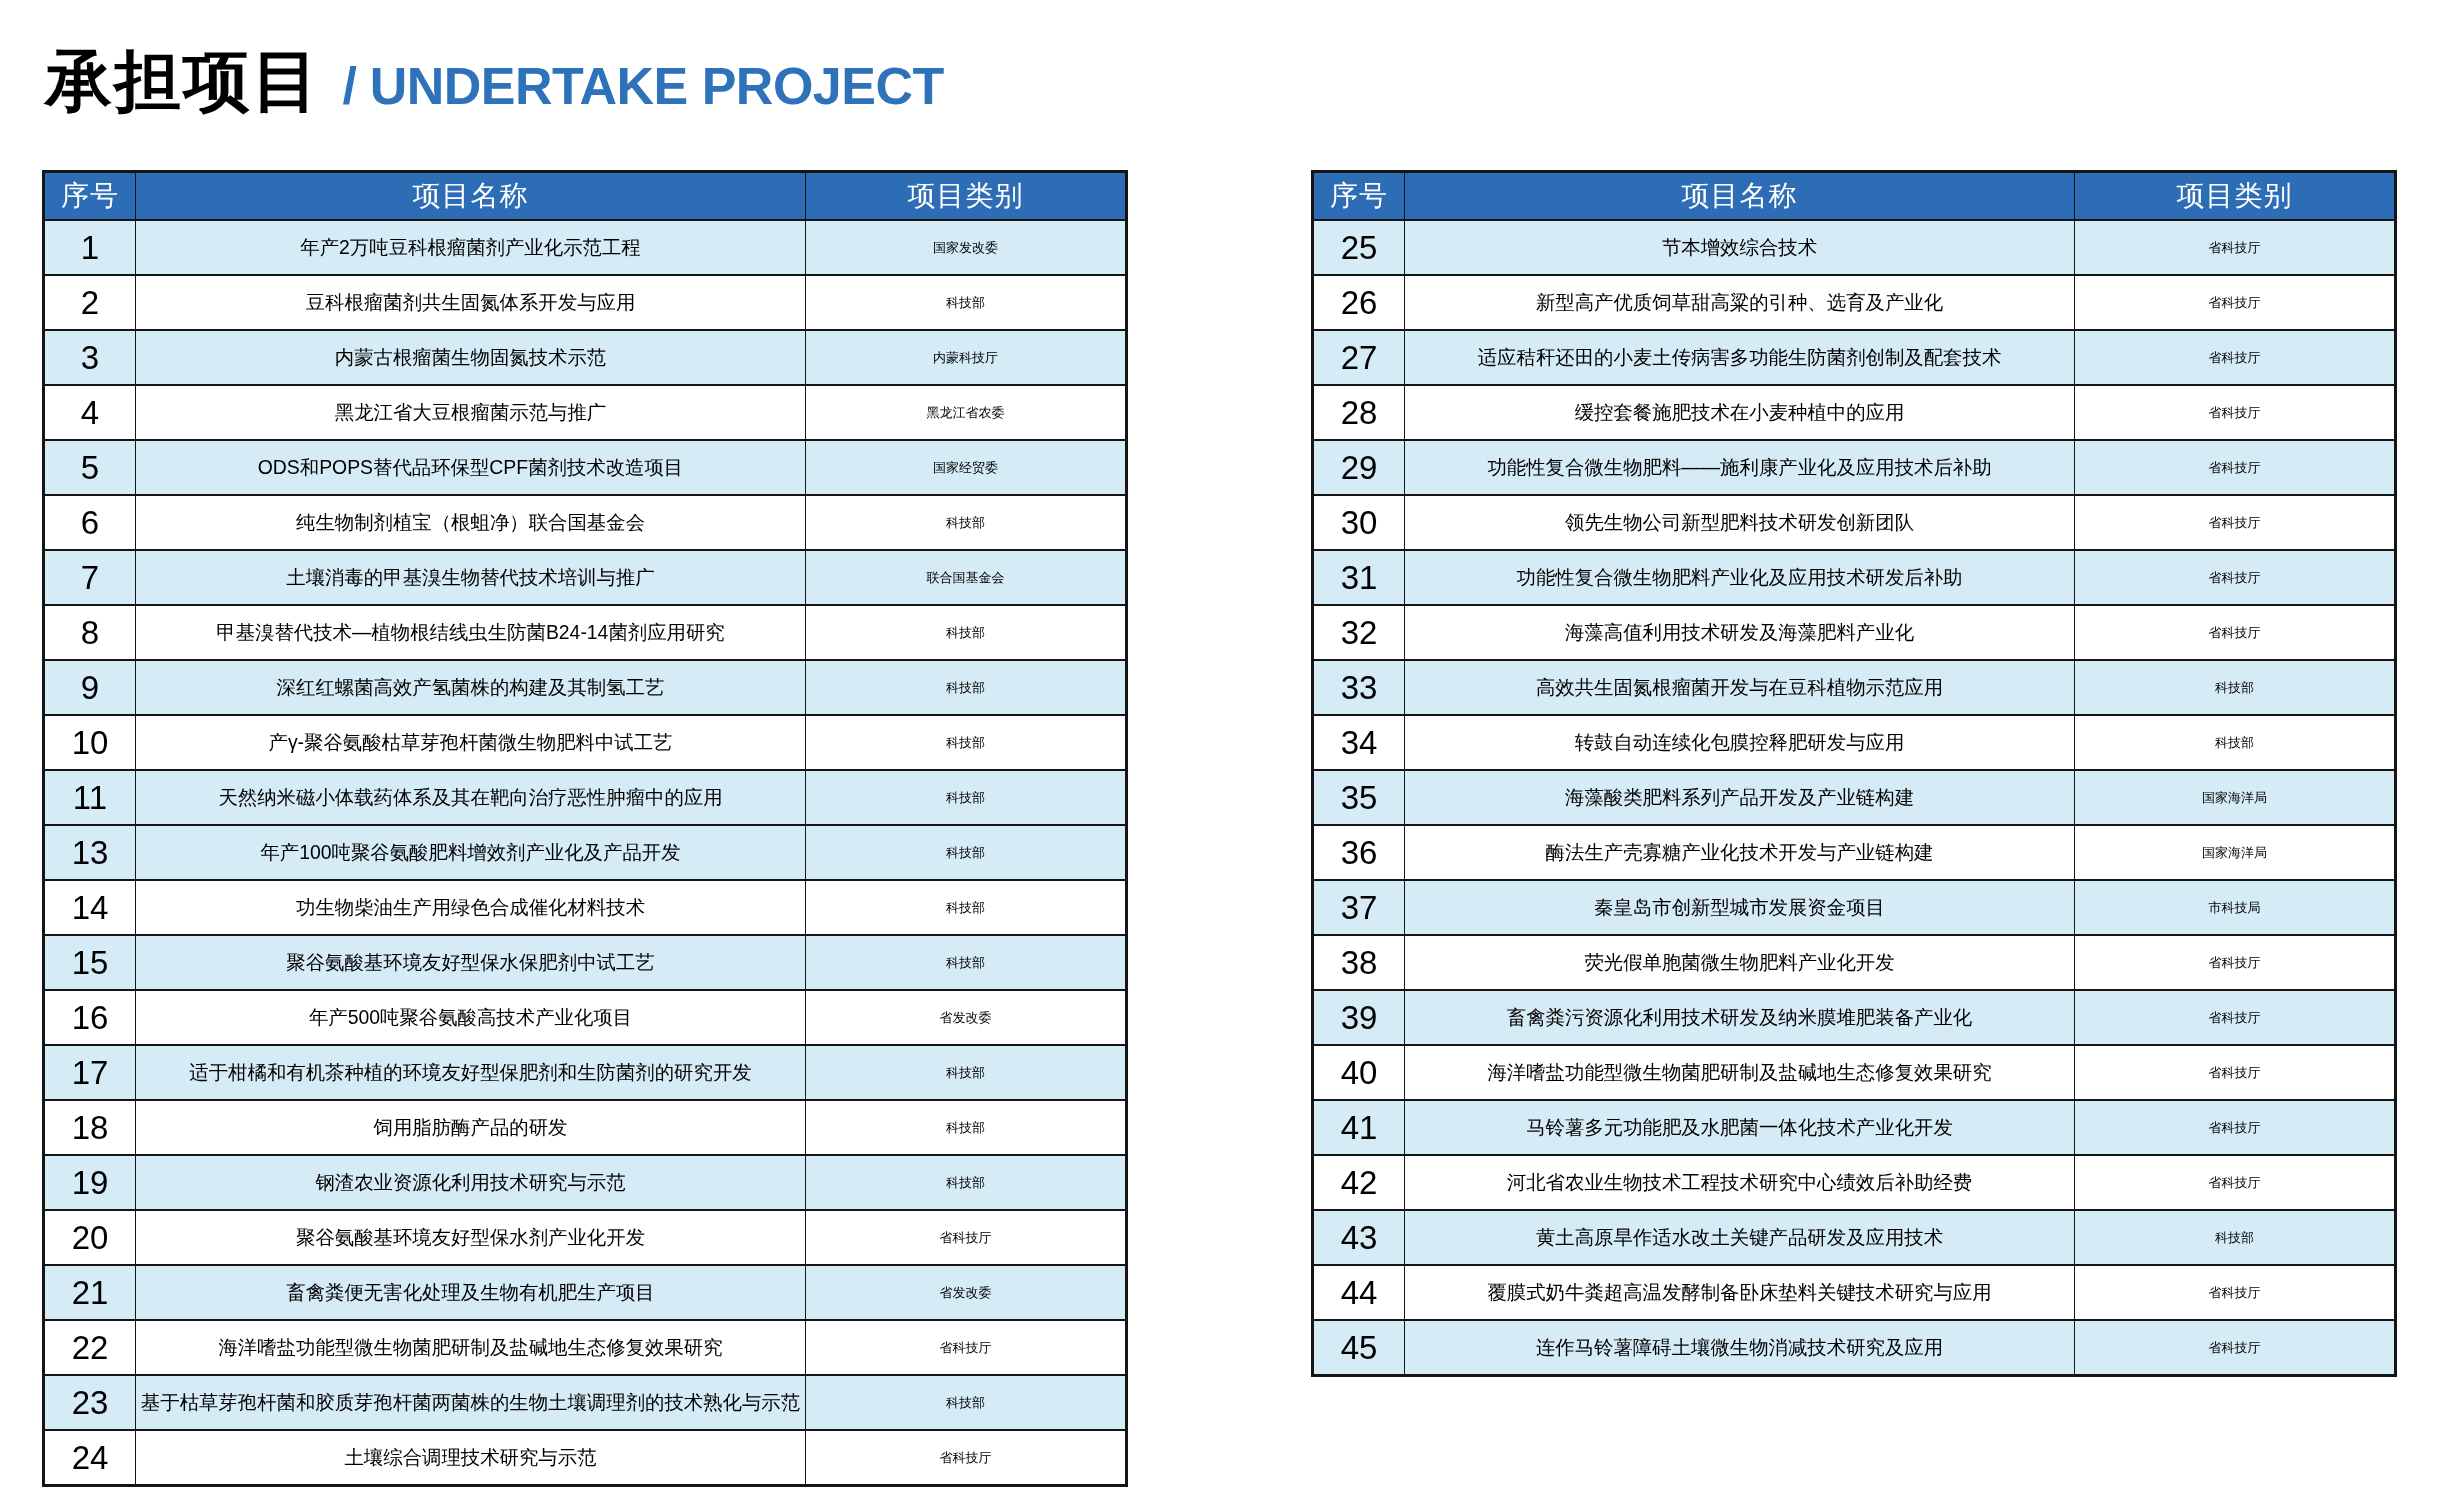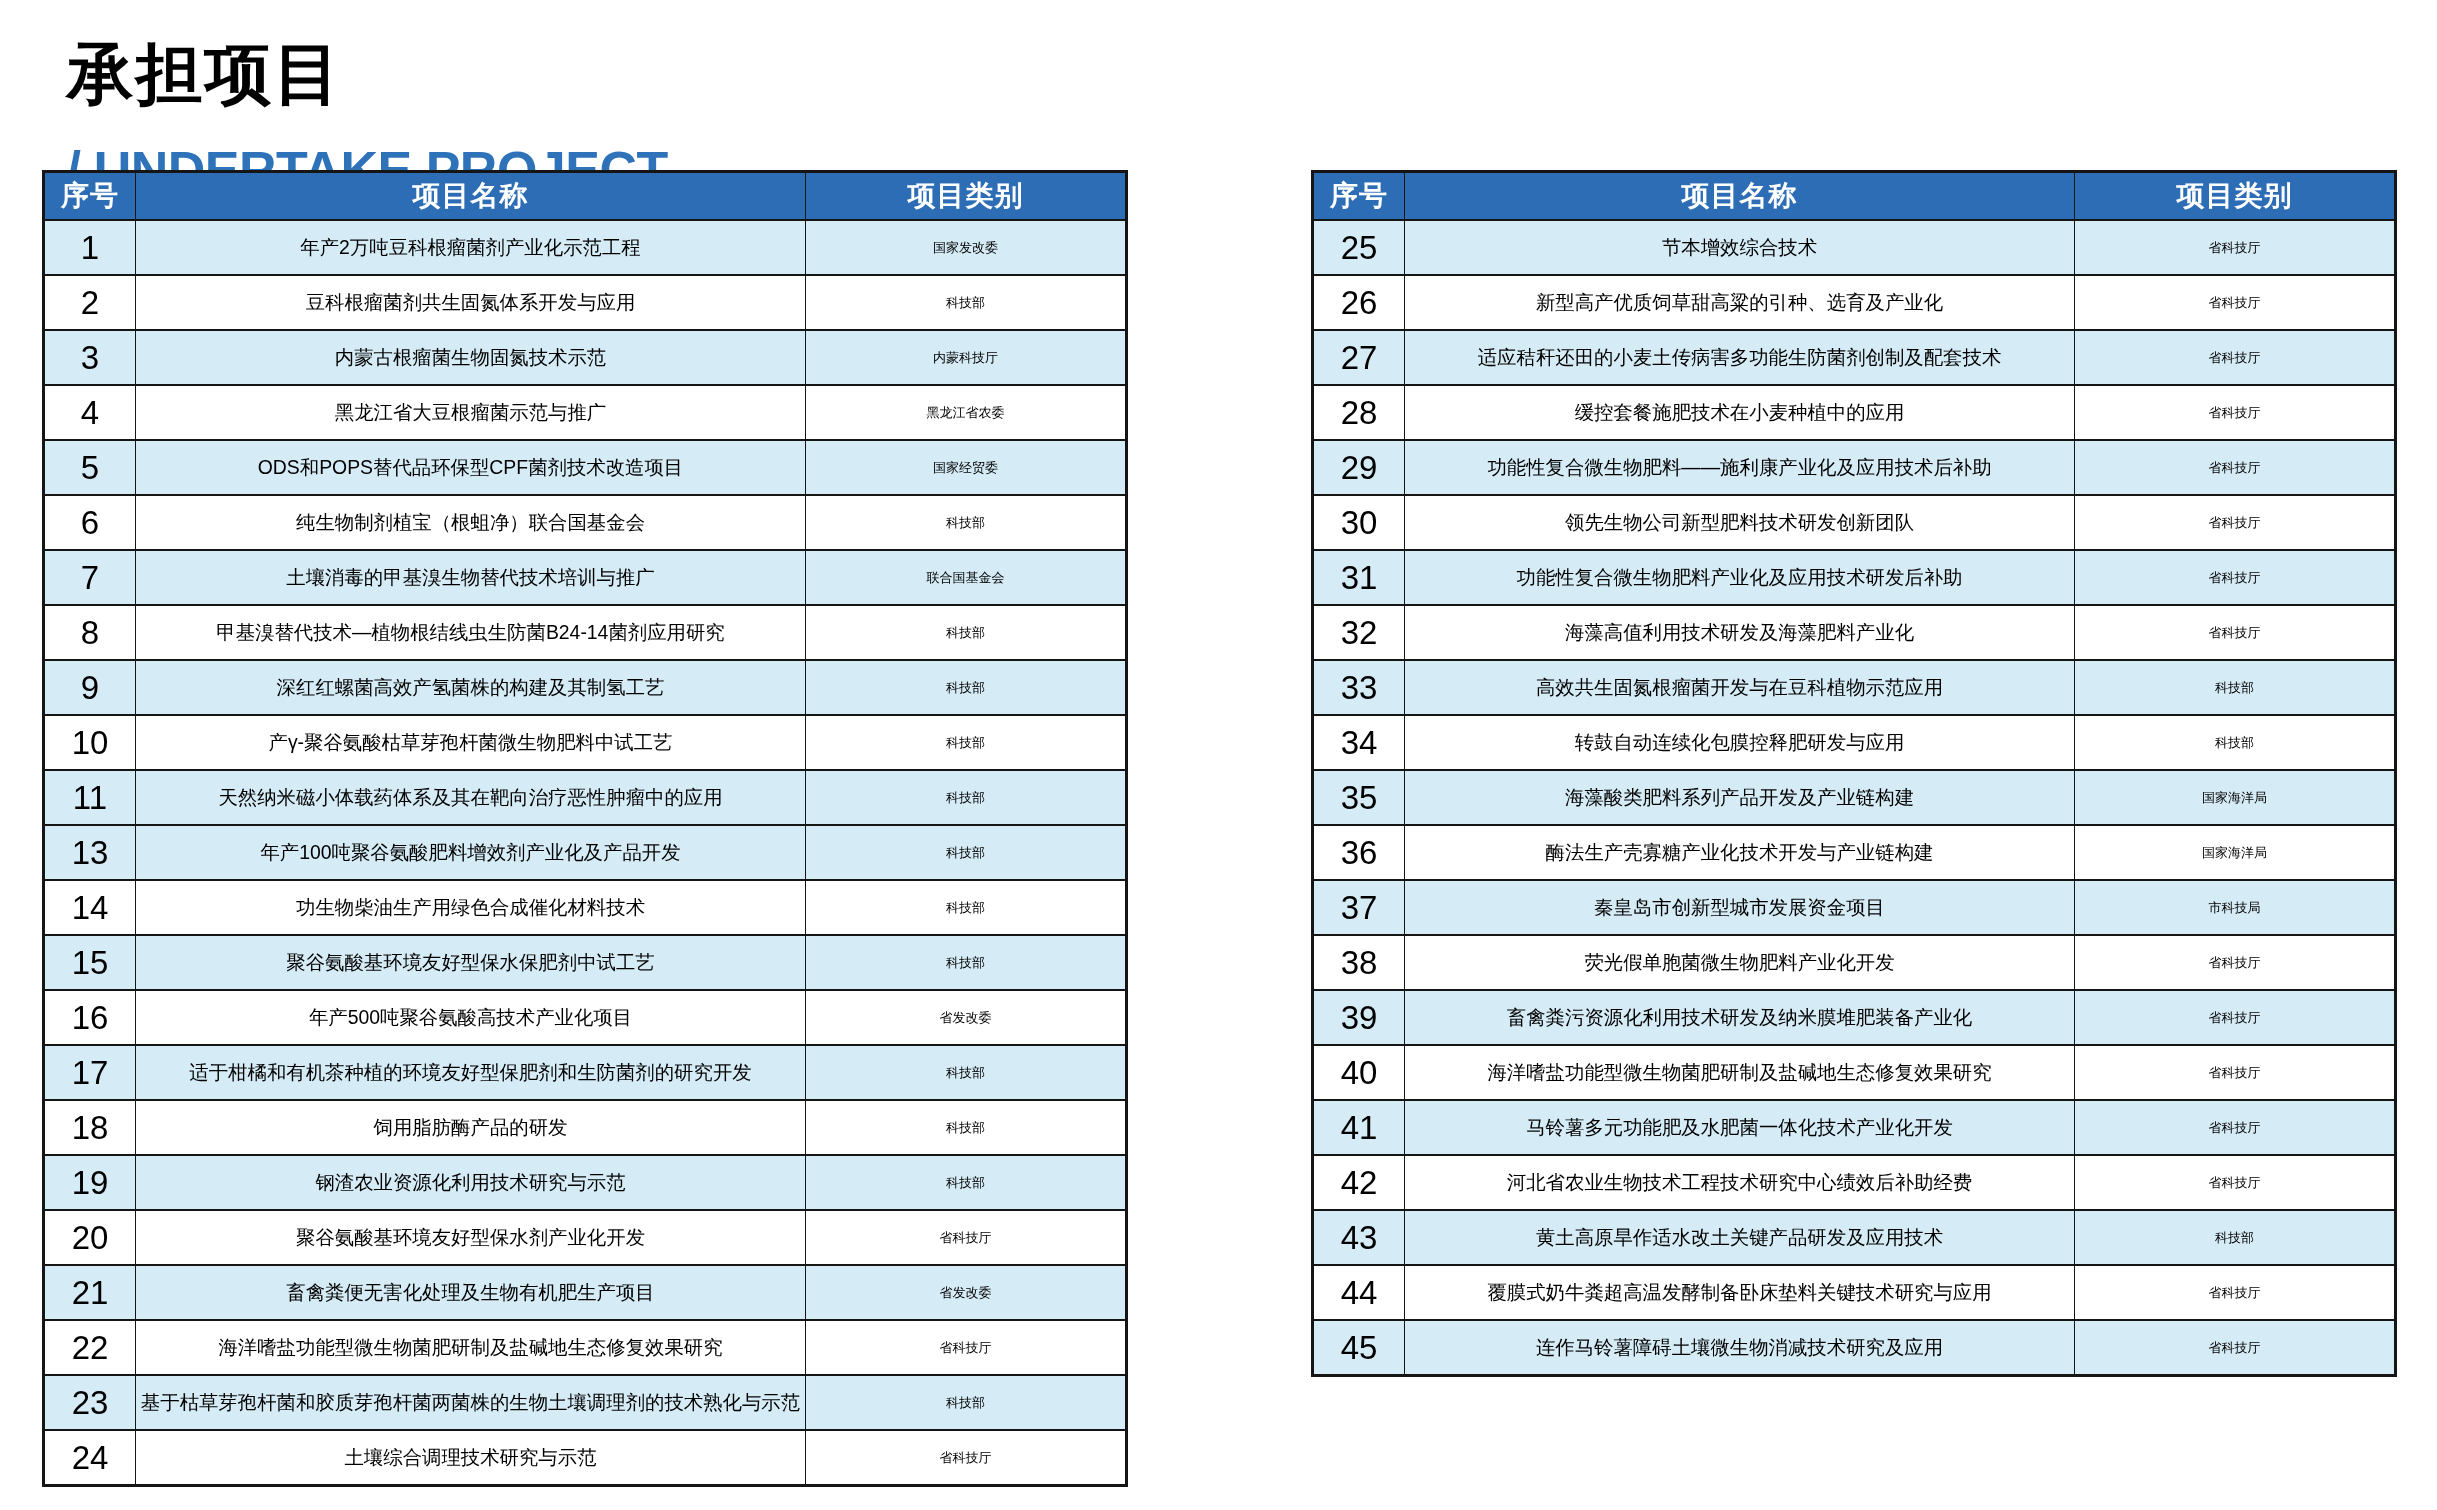--- a/index.html
+++ b/index.html
@@ -10,21 +10,20 @@
     position:relative;
     overflow:hidden;
   }
   .page-title{
     position:absolute;
     left:45px;
     top:32px;
     display:flex;
     align-items:baseline;
     white-space:nowrap;
-    flex-direction:column;
   }
   .title-zh{
     font-size:67px;
     font-weight:900;
     color:#000000;
     letter-spacing:2px;
     line-height:1.25;
   }
   .title-en{
     margin-left:21.4px;
@@ -45,21 +44,21 @@
   }
   table.proj-table.left{left:42px;width:1083px;}
   table.proj-table.right{left:1311px;width:1084px;}
   col.col-no{width:92px;}
   col.col-name{width:670px;}
   col.col-cat{width:321px;}
   .proj-table th{
     background:var(--header-bg,#2c6db6);
     color:#ffffff;
     font-size:28px;
-    font-weight:700;
+    font-weight:400;
     height:46px;
     padding:0;
     text-align:center;
     vertical-align:middle;
     border-left:1px solid #151515;
     border-right:1px solid #151515;
     border-top:2px solid #151515;
     border-bottom:2px solid #151515;
     letter-spacing:1px;
   }

